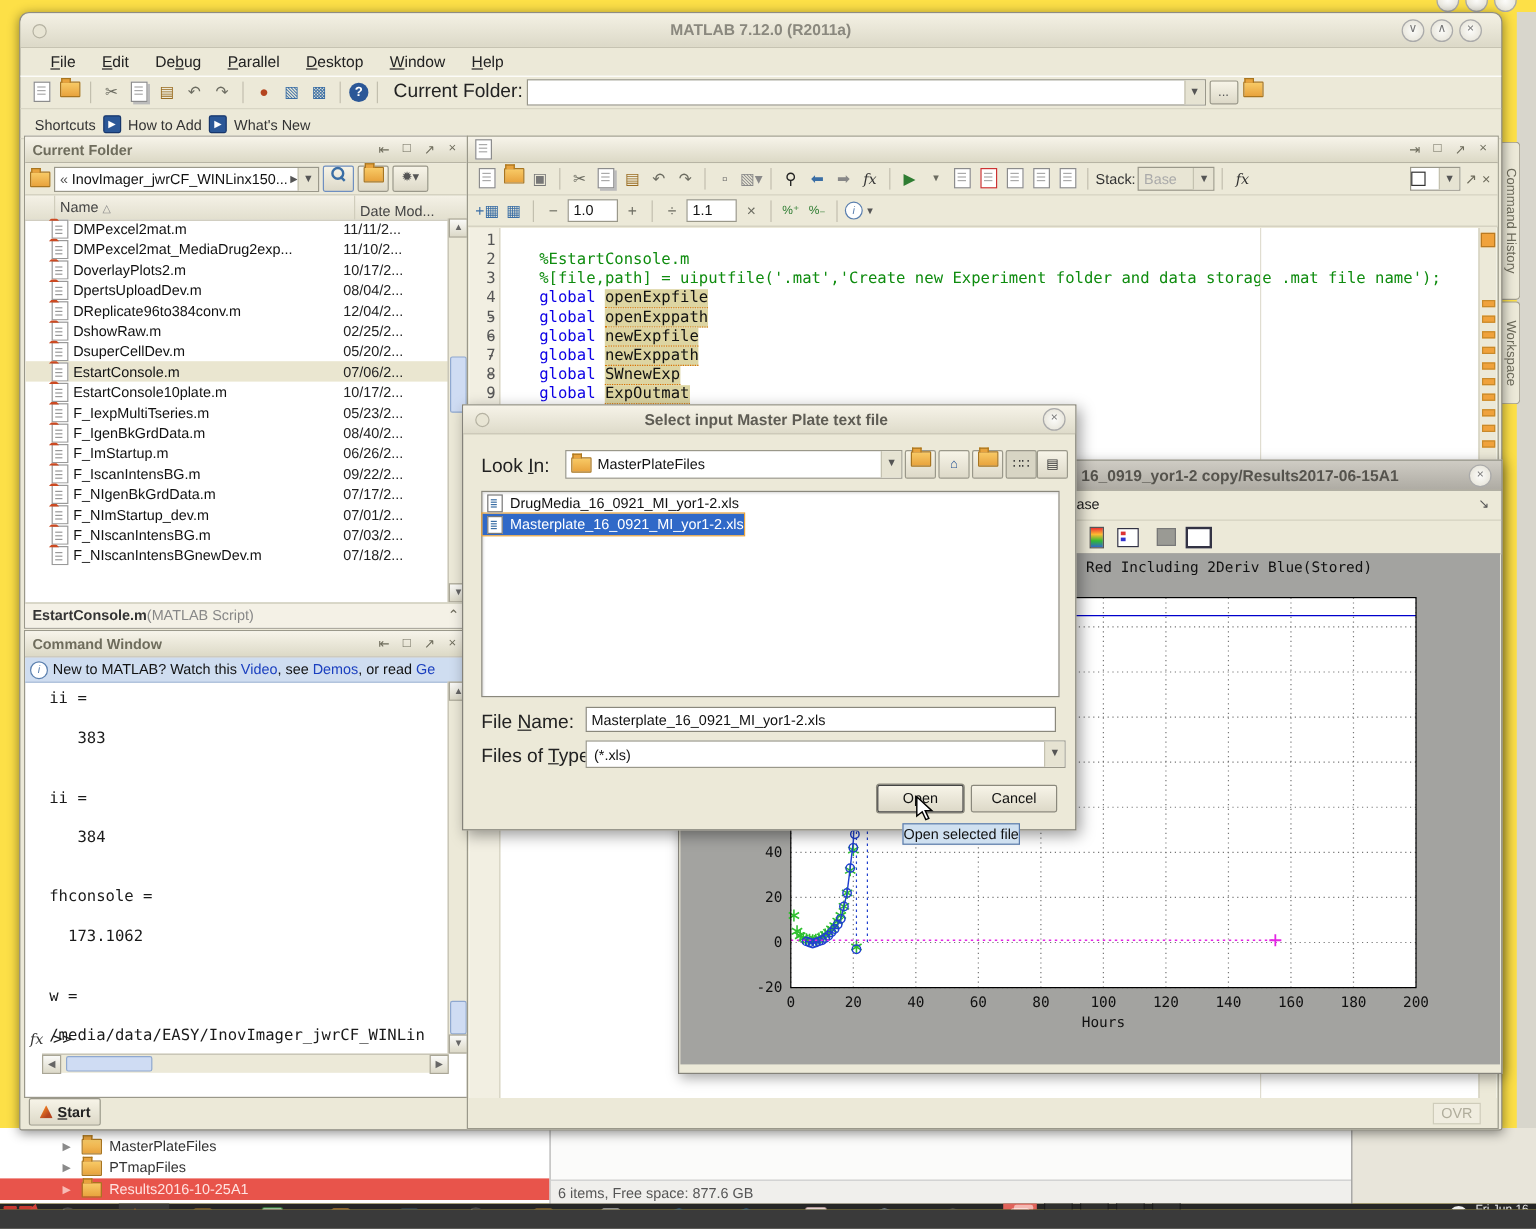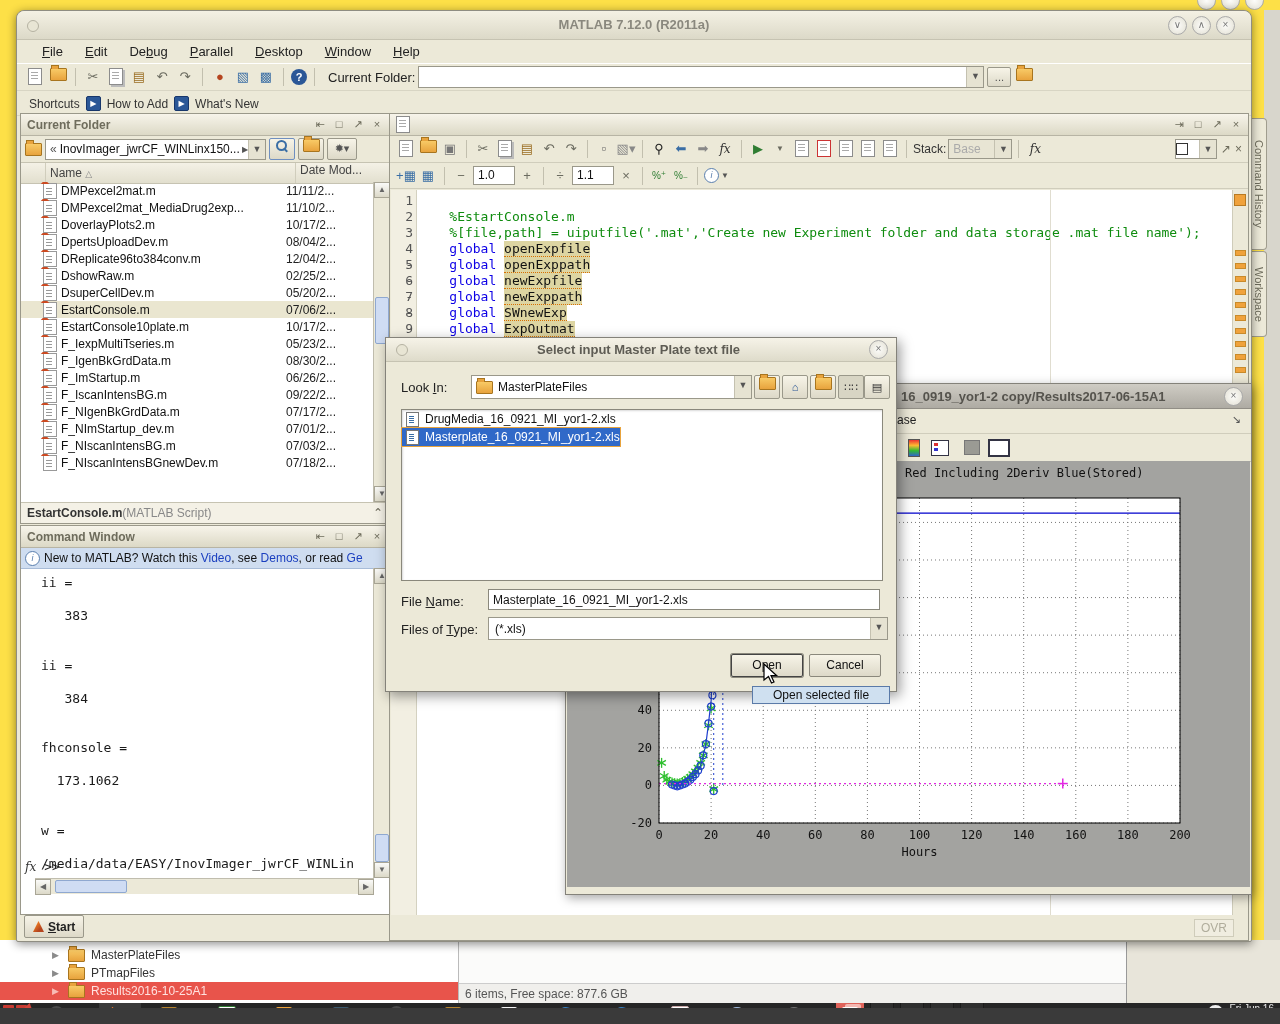--- a/index.html
+++ b/index.html
@@ -112,32 +112,32 @@
   
   .vtab{background:#ece9d8;border:1px solid #a09d8e;border-left:none;color:#6e6c5c;font-size:11px;
         writing-mode:vertical-rl;text-align:center;border-radius:0 4px 4px 0;z-index:9;}
 
   
   #dlg{left:385px;top:337px;width:510px;height:353px;background:#ece9d8;border:1px solid #84827a;
        box-shadow:3px 4px 12px rgba(0,0,0,.4);z-index:30;}
   .dlg-title{height:23px;background:linear-gradient(#f6f3e8,#dedbca);border-bottom:1px solid #c6c3b2;
              display:flex;align-items:center;}
   .dlg-title-text{flex:1;text-align:center;font-weight:bold;font-size:13px;color:#5e5c54;}
-  .dlabel{font-size:13px;color:#222;}
+  .dlabel{font-size:16px;color:#222;}
   .dlg-list{background:#fff;border:1px solid #8a887c;box-shadow:inset 1px 1px 2px rgba(0,0,0,.15);}
   .dlg-row{height:18px;display:flex;align-items:center;gap:6px;font-size:12px;color:#111;padding-left:4px;width:max-content;}
   .dlg-row.dsel{background:#3069c8;color:#fff;outline:1px solid #e8a33d;}
   .doc-ic{display:inline-block;width:11px;height:13px;background:#fff;border:1px solid #777;position:relative;flex:none;}
   .doc-ic::after{content:"";position:absolute;left:2px;top:3px;width:5px;height:1px;background:#3a6ea5;
                  box-shadow:0 2px 0 #3a6ea5,0 4px 0 #3a6ea5,0 6px 0 #3a6ea5;}
   .txt-input{background:#fff;border:1px solid #8a887c;font-size:12px;color:#111;padding:0 4px;
              font-family:"Liberation Sans",sans-serif;box-sizing:border-box;}
   .dbtn{background:linear-gradient(#f7f4e8,#ddd9c8);border:1px solid #8a887c;border-radius:2px;
         font-size:12px;color:#111;text-align:center;line-height:21px;}
-  .tooltip{background:#cfe0f0;border:1px solid #5a7aa8;font-size:12px;color:#111;padding:1px 20px;z-index:31;}
+  .tooltip{background:#cfe0f0;border:1px solid #5a7aa8;font-size:12px;color:#111;padding:1px 0;z-index:31;}
 
   
   #figwin{left:565px;top:383px;width:685px;height:510px;background:#ece9d8;border:1px solid #84827a;
           box-shadow:2px 3px 10px rgba(0,0,0,.35);z-index:20;}
   .fig-title{height:24px;background:linear-gradient(#cfccc4,#aeaba3);border-bottom:1px solid #918e86;
              display:flex;align-items:center;}
   .fig-title-text{position:absolute;left:335px;font-weight:bold;font-size:13px;color:#55534d;white-space:nowrap;}
   .fig-menu{height:24px;background:#ece9d8;border-bottom:1px solid #d0cdbc;position:relative;font-size:12px;color:#222;}
   .fig-tb{height:27px;background:#ece9d8;border-bottom:1px solid #c6c3b2;position:relative;}
   .fig-gray{position:absolute;left:1px;top:77px;width:683px;height:426px;background:#a3a3a0;}
@@ -275,21 +275,21 @@
           <span style="margin-left:3px;font-size:8px;color:#555">▶</span>
           <span class="dd">▼</span>
         </span>
         <span class="sqbtn" style="width:24px;height:20px;line-height:20px;border-color:#6f8fc0"><span class="mag"></span></span>
         <span class="sqbtn" style="width:24px;height:20px;line-height:18px"><span class="fold"></span></span>
         <span class="sqbtn" style="width:28px;height:20px;line-height:18px;color:#555">✹▾</span>
       </div>
       <div class="cf-cols">
         <span style="width:24px;border-right:1px solid #d0cdbc;height:100%;display:inline-block"></span>
         <span style="flex:0 0 245px;padding-left:4px"><span>Name</span> <span style="color:#888;font-size:9px">△</span></span>
-        <span style="border-left:1px solid #d0cdbc;height:100%;padding-left:4px;display:flex;align-items:flex-start">
+        <span style="border-left:1px solid #d0cdbc;height:100%;padding-left:4px;display:flex;align-items:flex-end">
             <span>Date Mod...</span>
           </span>
       </div>
       <div id="cf-list" style="position:absolute;left:0;top:68px;right:15px;bottom:21px;overflow:hidden">
           <div class="cf-row">
             <div class="mfile" style="display: inline-block;"></div>
             <div class="cf-name">DMPexcel2mat.m</div>
             <div class="cf-date">11/11/2...</div>
           </div>
           <div class="cf-row">
@@ -333,21 +333,21 @@
             <div class="cf-date">10/17/2...</div>
           </div>
           <div class="cf-row">
             <div class="mfile" style="display: inline-block;"></div>
             <div class="cf-name">F_IexpMultiTseries.m</div>
             <div class="cf-date">05/23/2...</div>
           </div>
           <div class="cf-row">
             <div class="mfile" style="display: inline-block;"></div>
             <div class="cf-name">F_IgenBkGrdData.m</div>
-            <div class="cf-date">08/30/2...</div>
+            <div class="cf-date">08/40/2...</div>
           </div>
           <div class="cf-row">
             <div class="mfile" style="display: inline-block;"></div>
             <div class="cf-name">F_ImStartup.m</div>
             <div class="cf-date">06/26/2...</div>
           </div>
           <div class="cf-row">
             <div class="mfile" style="display: inline-block;"></div>
             <div class="cf-name">F_IscanIntensBG.m</div>
             <div class="cf-date">09/22/2...</div>

